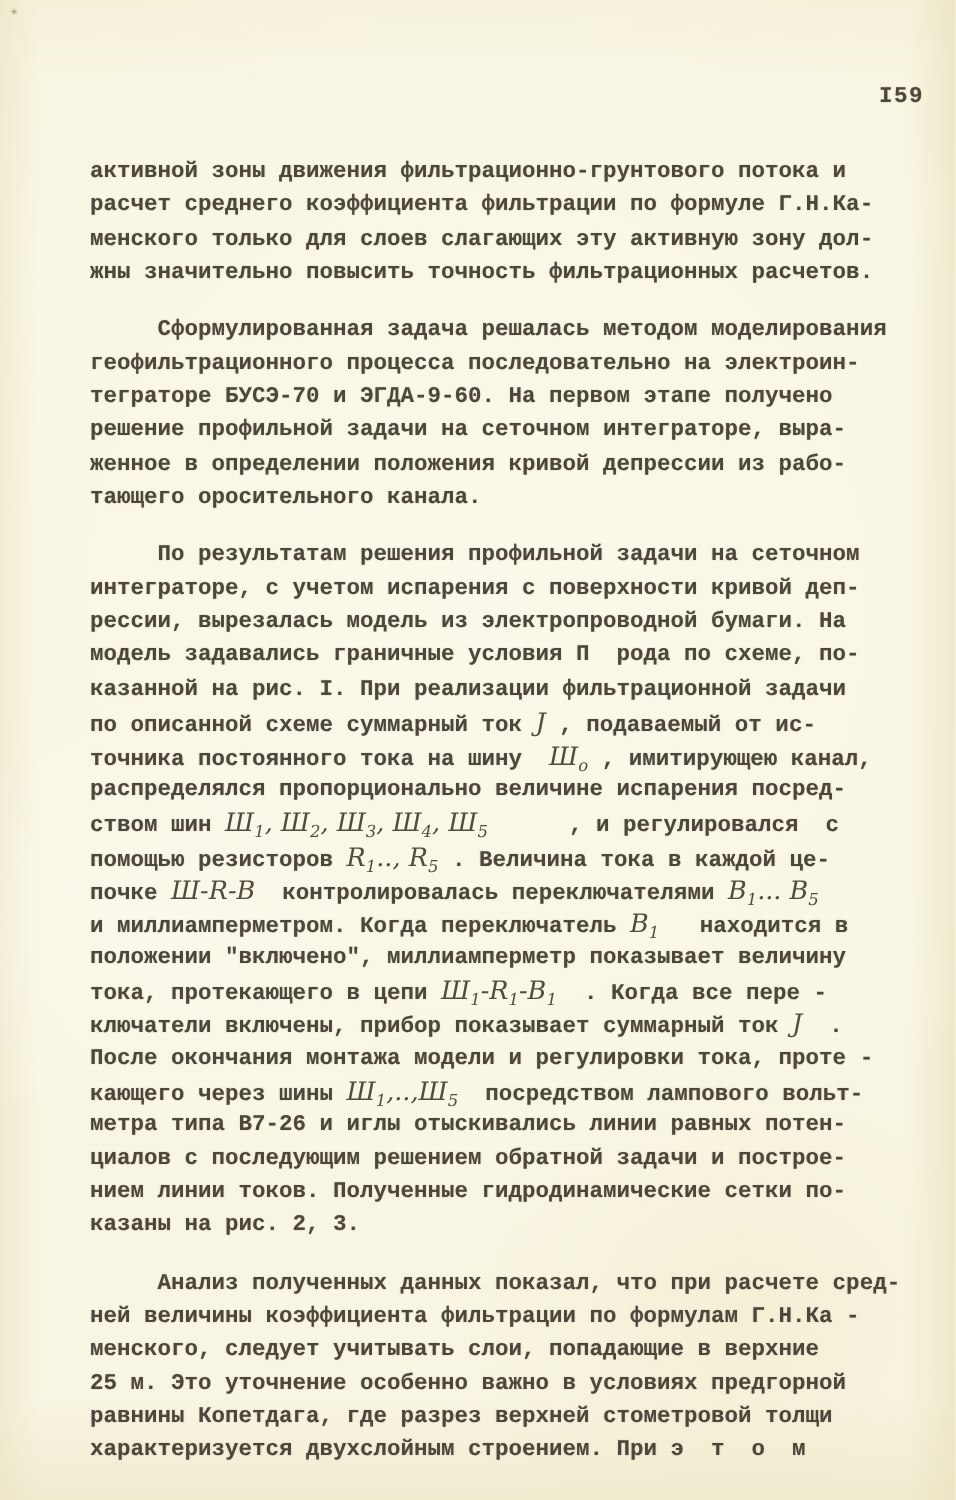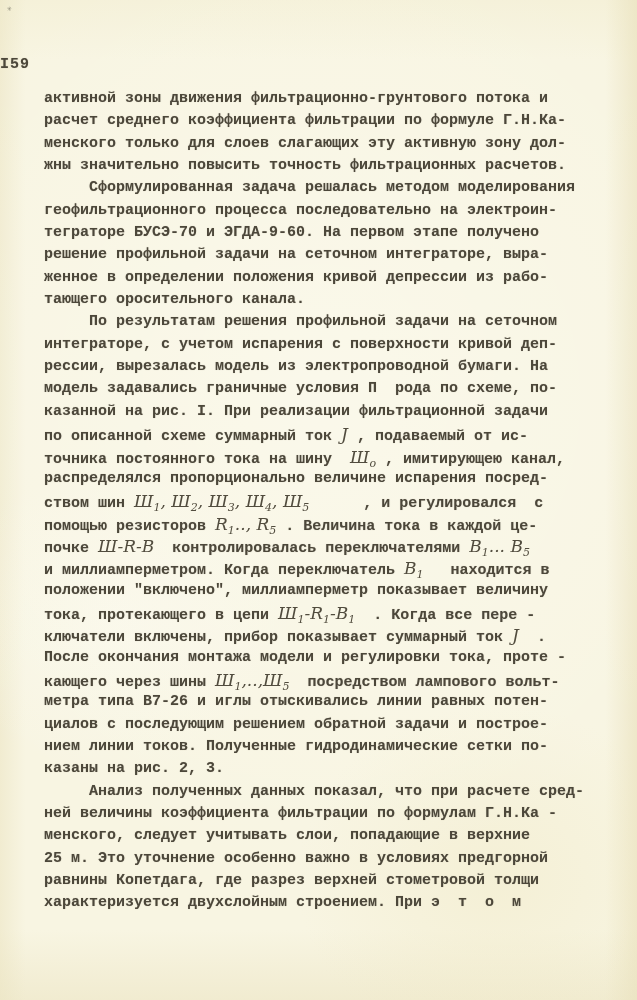--- a/index.html
+++ b/index.html
@@ -15,33 +15,33 @@
       radial-gradient(45% 25% at 78% 88%, rgba(240,233,198,0.45), rgba(240,233,198,0) 70%),
       radial-gradient(40% 22% at 18% 62%, rgba(251,250,240,0.5), rgba(251,250,240,0) 70%),
       linear-gradient(90deg, rgba(235,228,194,0.55) 0%, rgba(248,246,228,0) 4%, rgba(248,246,228,0) 95%, rgba(233,225,188,0.65) 100%),
       linear-gradient(180deg, rgba(241,236,206,0.45) 0%, rgba(248,246,230,0) 6%, rgba(248,246,230,0) 93%, rgba(236,229,196,0.6) 100%);
   }
   .speck{
     position:absolute;left:7px;top:5px;
     font-size:8px;color:#908d7c;line-height:1;
   }
   .page-number{
-    position:absolute;top:56px;left:0;width:616px;text-align:left;
+    position:absolute;top:56px;left:0;width:616px;text-align:right;
     font-size:15px;font-weight:700;color:#4c473a;
     letter-spacing:1px;
     text-shadow:0 0 1px rgba(76,71,58,0.35);
   }
   .text-block{
     position:absolute;left:44px;top:88px;width:585px;
     font-size:15px;font-weight:700;color:#4c473a;
     line-height:22.35px;white-space:pre;
     text-shadow:0 0 1px rgba(76,71,58,0.3);
   }
   .line{height:22.35px;}
-  .para{margin:0;padding:0;}
+  .para{margin:16px;padding:0;}
   
   .m{
     font-family:"DejaVu Serif",serif;font-style:italic;font-weight:400;
     font-size:17px;color:#514c3e;text-shadow:none;
   }
   .ms{
     font-family:"DejaVu Serif",serif;font-style:italic;font-weight:400;
     font-size:11px;color:#514c3e;position:relative;top:4px;text-shadow:none;
   }
 </style>

